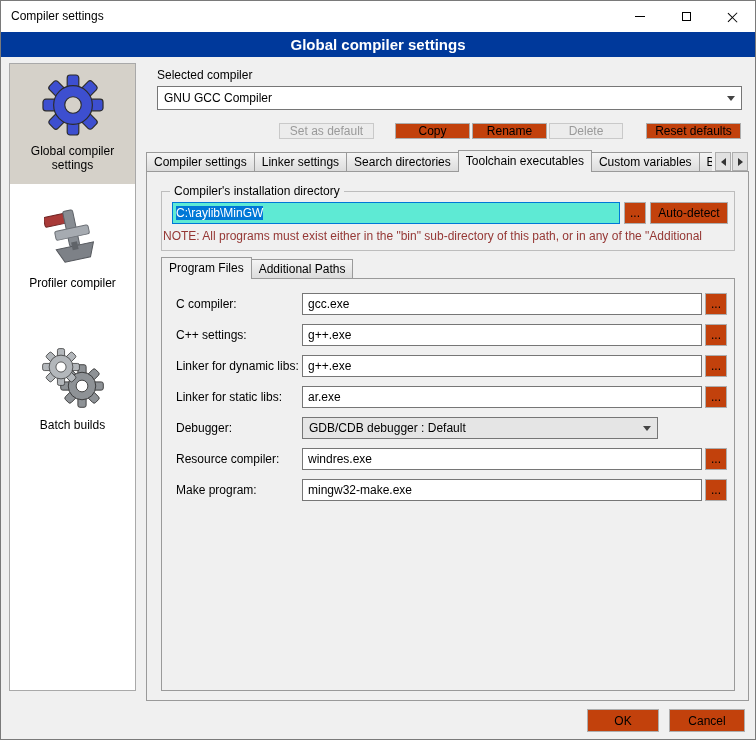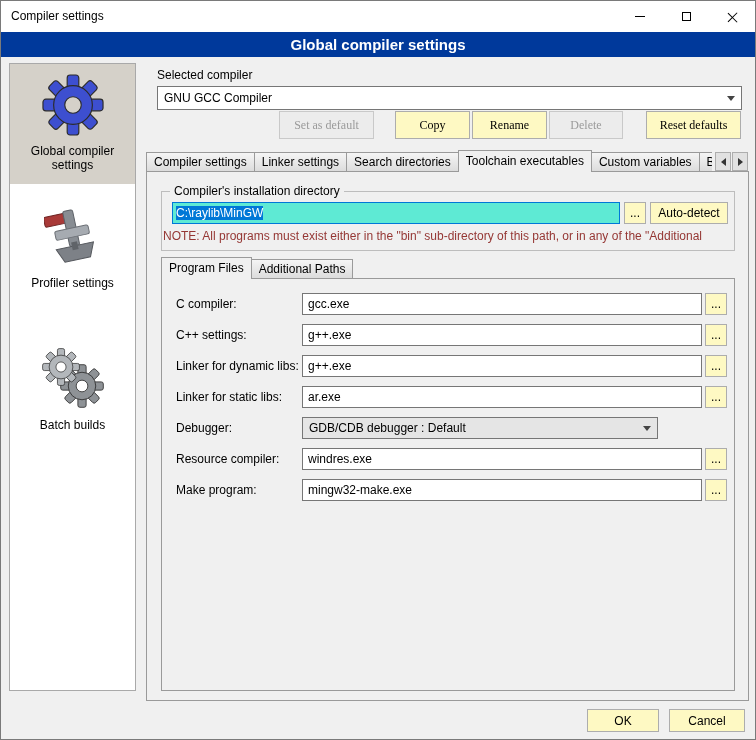--- a/index.html
+++ b/index.html
@@ -25,29 +25,29 @@
 
   
   .sidebar { position: absolute; left: 8px; top: 62px; width: 127px; height: 628px; background: #fff; border: 1px solid #a9a9a9; text-align: center; overflow: hidden; }
   .side-item { padding: 10px 2px 12px; }
   .side-item.selected { background: #d5d1c9; }
   .side-item .side-label { display: block; margin-top: 5px; line-height: 14px; }
   .side-item.m2 { margin-top: 12px; }
   .side-item.m3 { margin-top: 36px; }
 
   
-  .btn { background: #fef9c3; border: 1px solid #adadad; font-family: inherit; font-size: 12px; color: #000; cursor: default; }
+  .btn { background: #c2410c; border: 1px solid #adadad; font-family: inherit; font-size: 12px; color: #000; cursor: default; }
   .btn.disabled { color: #9a9a9a; background: #ececec; border-color: #c9c9c9; }
 
   
   .sel-comp-label { position: absolute; left: 156px; top: 67px; }
   .combo { background: #fff; border: 1px solid #767676; display: flex; align-items: center; padding: 0 20px 0 6px; position: absolute; }
   .combo .arrow { position: absolute; right: 6px; top: 50%; margin-top: -2px; width: 0; height: 0; border-left: 4px solid transparent; border-right: 4px solid transparent; border-top: 5px solid #444; }
   .main-combo { left: 156px; top: 85px; width: 585px; height: 24px; }
-  .btnrow .btn { position: absolute; top: 110px; height: 28px; font-family: Liberation Serif, serif; }
+  .btnrow .btn { position: absolute; top: 122px; height: 16px; }
   .b-setdef { left: 278px; width: 95px; }
   .b-copy { left: 394px; width: 75px; }
   .b-rename { left: 471px; width: 75px; }
   .b-delete { left: 548px; width: 74px; }
   .b-reset { left: 645px; width: 95px; }
 
   
   .panel { position: absolute; left: 145px; top: 170px; width: 603px; height: 530px; border: 1px solid #9a9a9a; background: #f0f0f0; }
   .tabs { position: absolute; left: 145px; top: 149px; width: 566px; height: 22px; display: flex; align-items: flex-end; overflow: hidden; z-index: 2; }
   .tab { height: 20px; line-height: 19px; padding: 0 7px; border: 1px solid #9a9a9a; background: linear-gradient(#f5f5f5, #dcdcdc); white-space: nowrap; margin-left: -1px; }
@@ -133,21 +133,21 @@
     <div class="side-item m2">
       <svg width="58" height="62" viewBox="0 0 58 62">
         <g transform="rotate(-12 29 31)">
           <rect x="4" y="6" width="22" height="10" rx="2" fill="#a93a38" stroke="#6e2423"></rect>
           <rect x="24" y="4" width="10" height="36" rx="2" fill="#888d93" stroke="#5c6066"></rect>
           <rect x="12" y="22" width="34" height="9" rx="2" fill="#a6abb1" stroke="#6c7076"></rect>
           <path d="M10 40 h38 l-6 14 h-26 z" fill="#7d8187" stroke="#55585d"></path>
           <rect x="26" y="36" width="6" height="8" fill="#5f6368"></rect>
         </g>
       </svg>
-      <span class="side-label">Profiler settings</span>
+      <span class="side-label">Profiler compiler</span>
     </div>
     <div class="side-item m3">
       <svg width="62" height="62">
         <use href="#gear-sym" x="18" y="16" width="44" height="44" style="color:#8e9296;--hole:#fff"></use>
         <use href="#gear-sym" x="0" y="0" width="38" height="38" style="color:#b3b7bb;--hole:#fff"></use>
       </svg>
       <span class="side-label">Batch builds</span>
     </div>
   </div>
 

